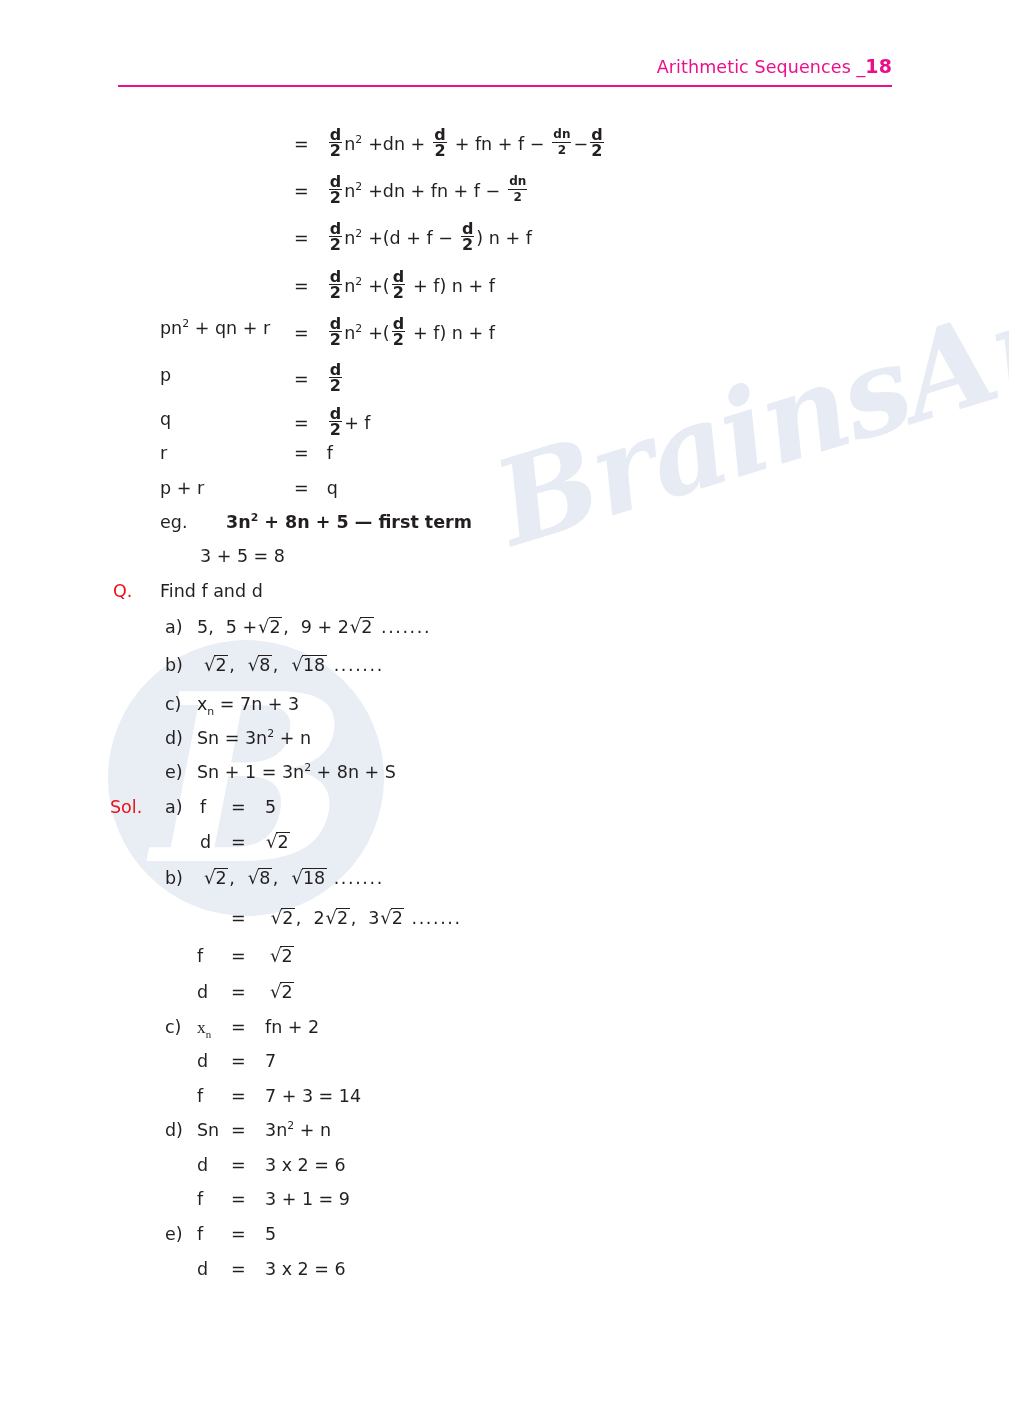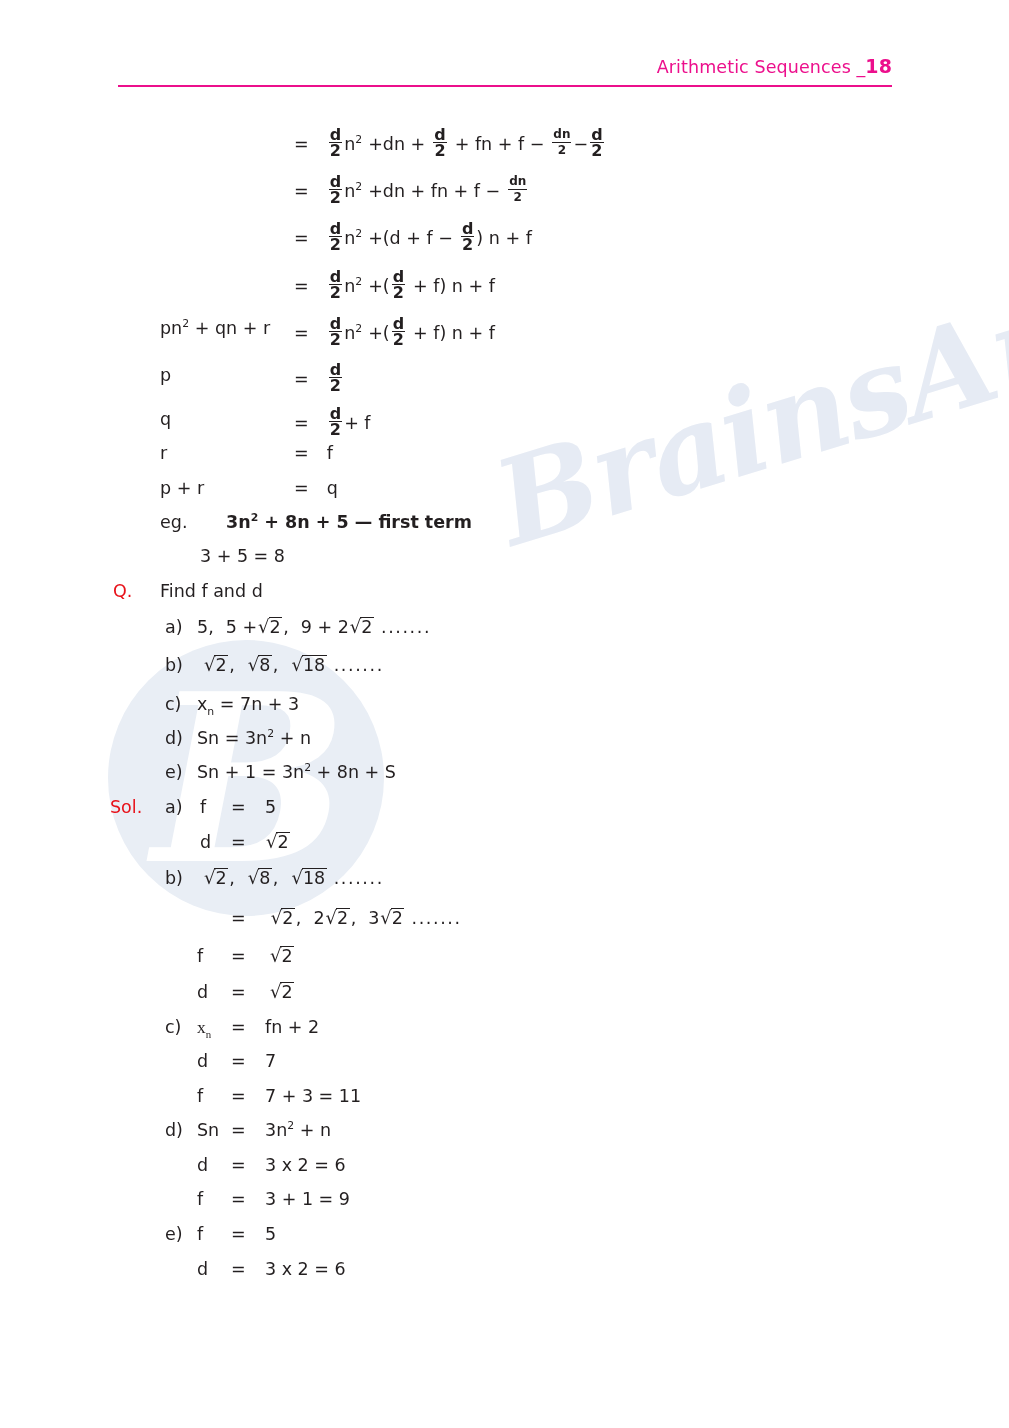--- a/index.html
+++ b/index.html
@@ -427,21 +427,21 @@
   <div class="col-lead" style="left:197px; top:1017px;font-family:Liberation Serif, serif;">x<sub>n</sub></div>
   <div class="col-lead" style="left:231px; top:1017px;">=</div>
   <div class="col-lead" style="left:265px; top:1017px;">fn + 2</div>
 
   <div class="col-lead" style="left:197px; top:1051px;">d</div>
   <div class="col-lead" style="left:231px; top:1051px;">=</div>
   <div class="col-lead" style="left:265px; top:1051px;">7</div>
 
   <div class="col-lead" style="left:197px; top:1086px;">f</div>
   <div class="col-lead" style="left:231px; top:1086px;">=</div>
-  <div class="col-lead" style="left:265px; top:1086px;">7 + 3  =  11</div>
+  <div class="col-lead" style="left:265px; top:1086px;">7 + 3  =  14</div>
 
   <div class="col-lead" style="left:165px; top:1120px;">d)</div>
   <div class="col-lead" style="left:197px; top:1120px;">Sn</div>
   <div class="col-lead" style="left:231px; top:1120px;">=</div>
   <div class="col-lead" style="left:265px; top:1120px;">3n<sup>2</sup> + n</div>
 
   <div class="col-lead" style="left:197px; top:1155px;">d</div>
   <div class="col-lead" style="left:231px; top:1155px;">=</div>
   <div class="col-lead" style="left:265px; top:1155px;">3 x 2  =  6</div>
 

